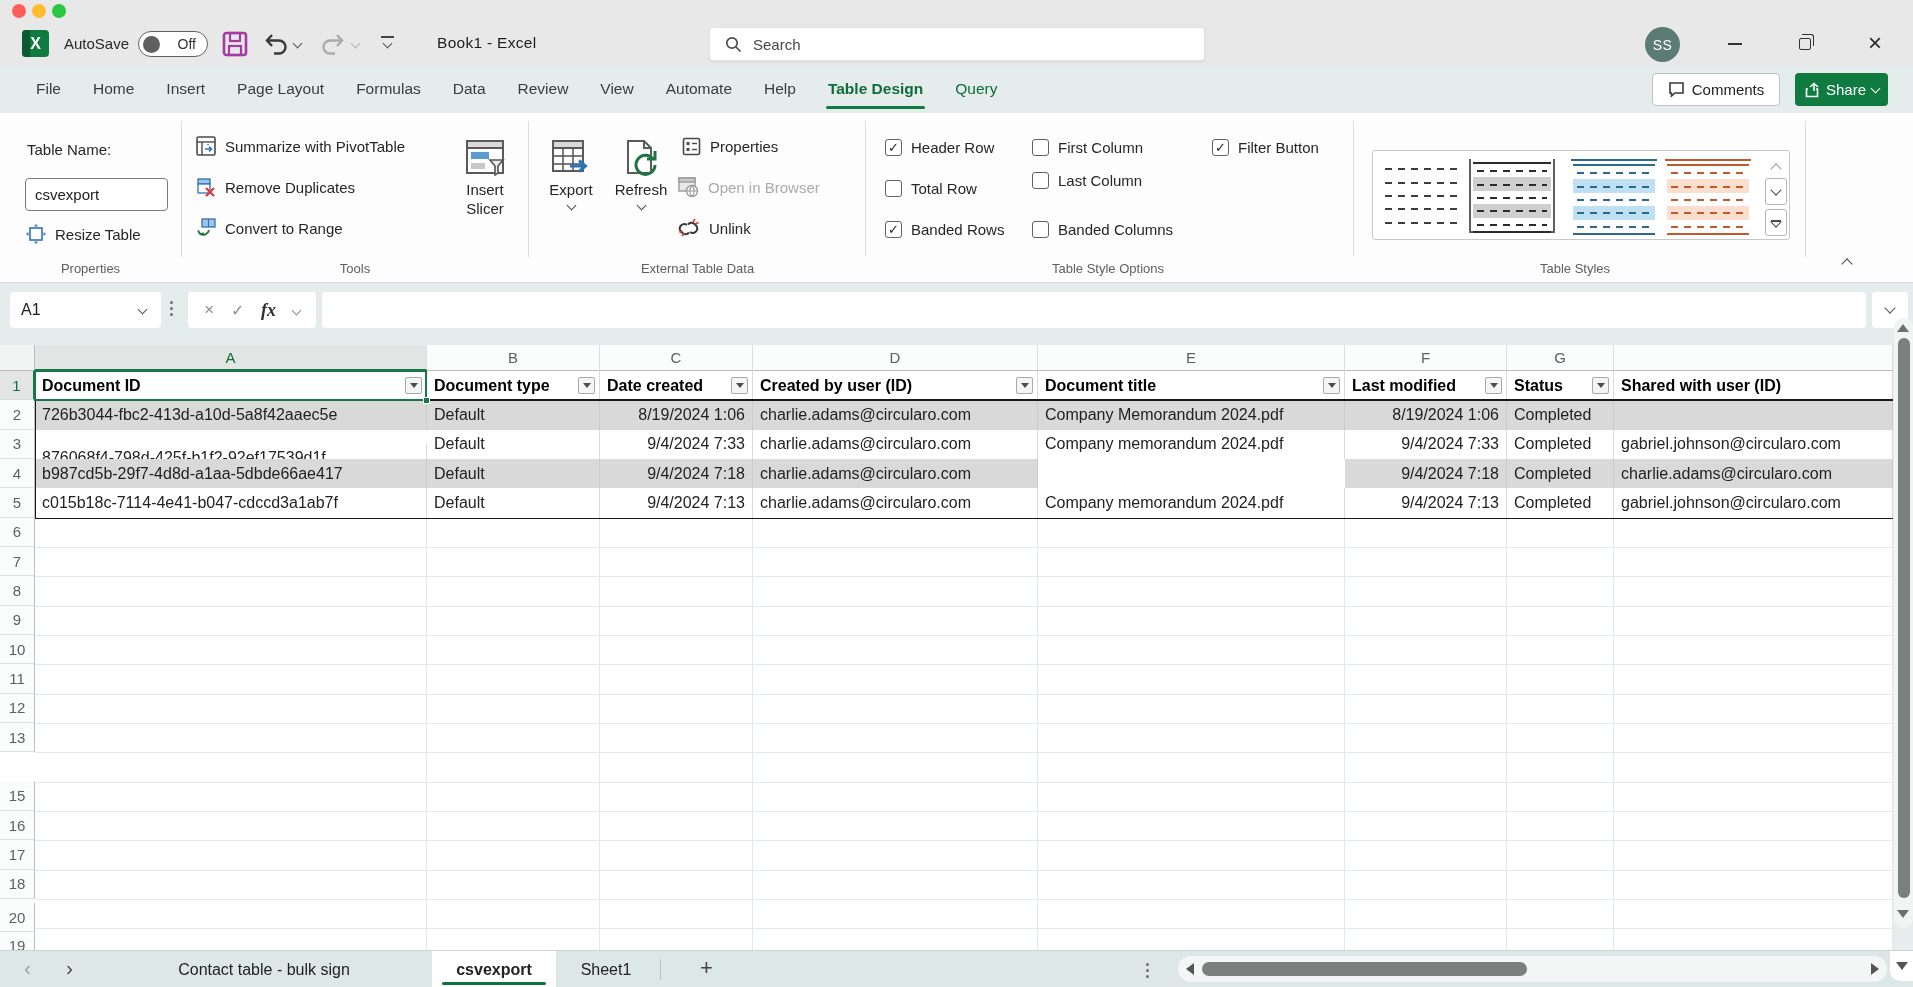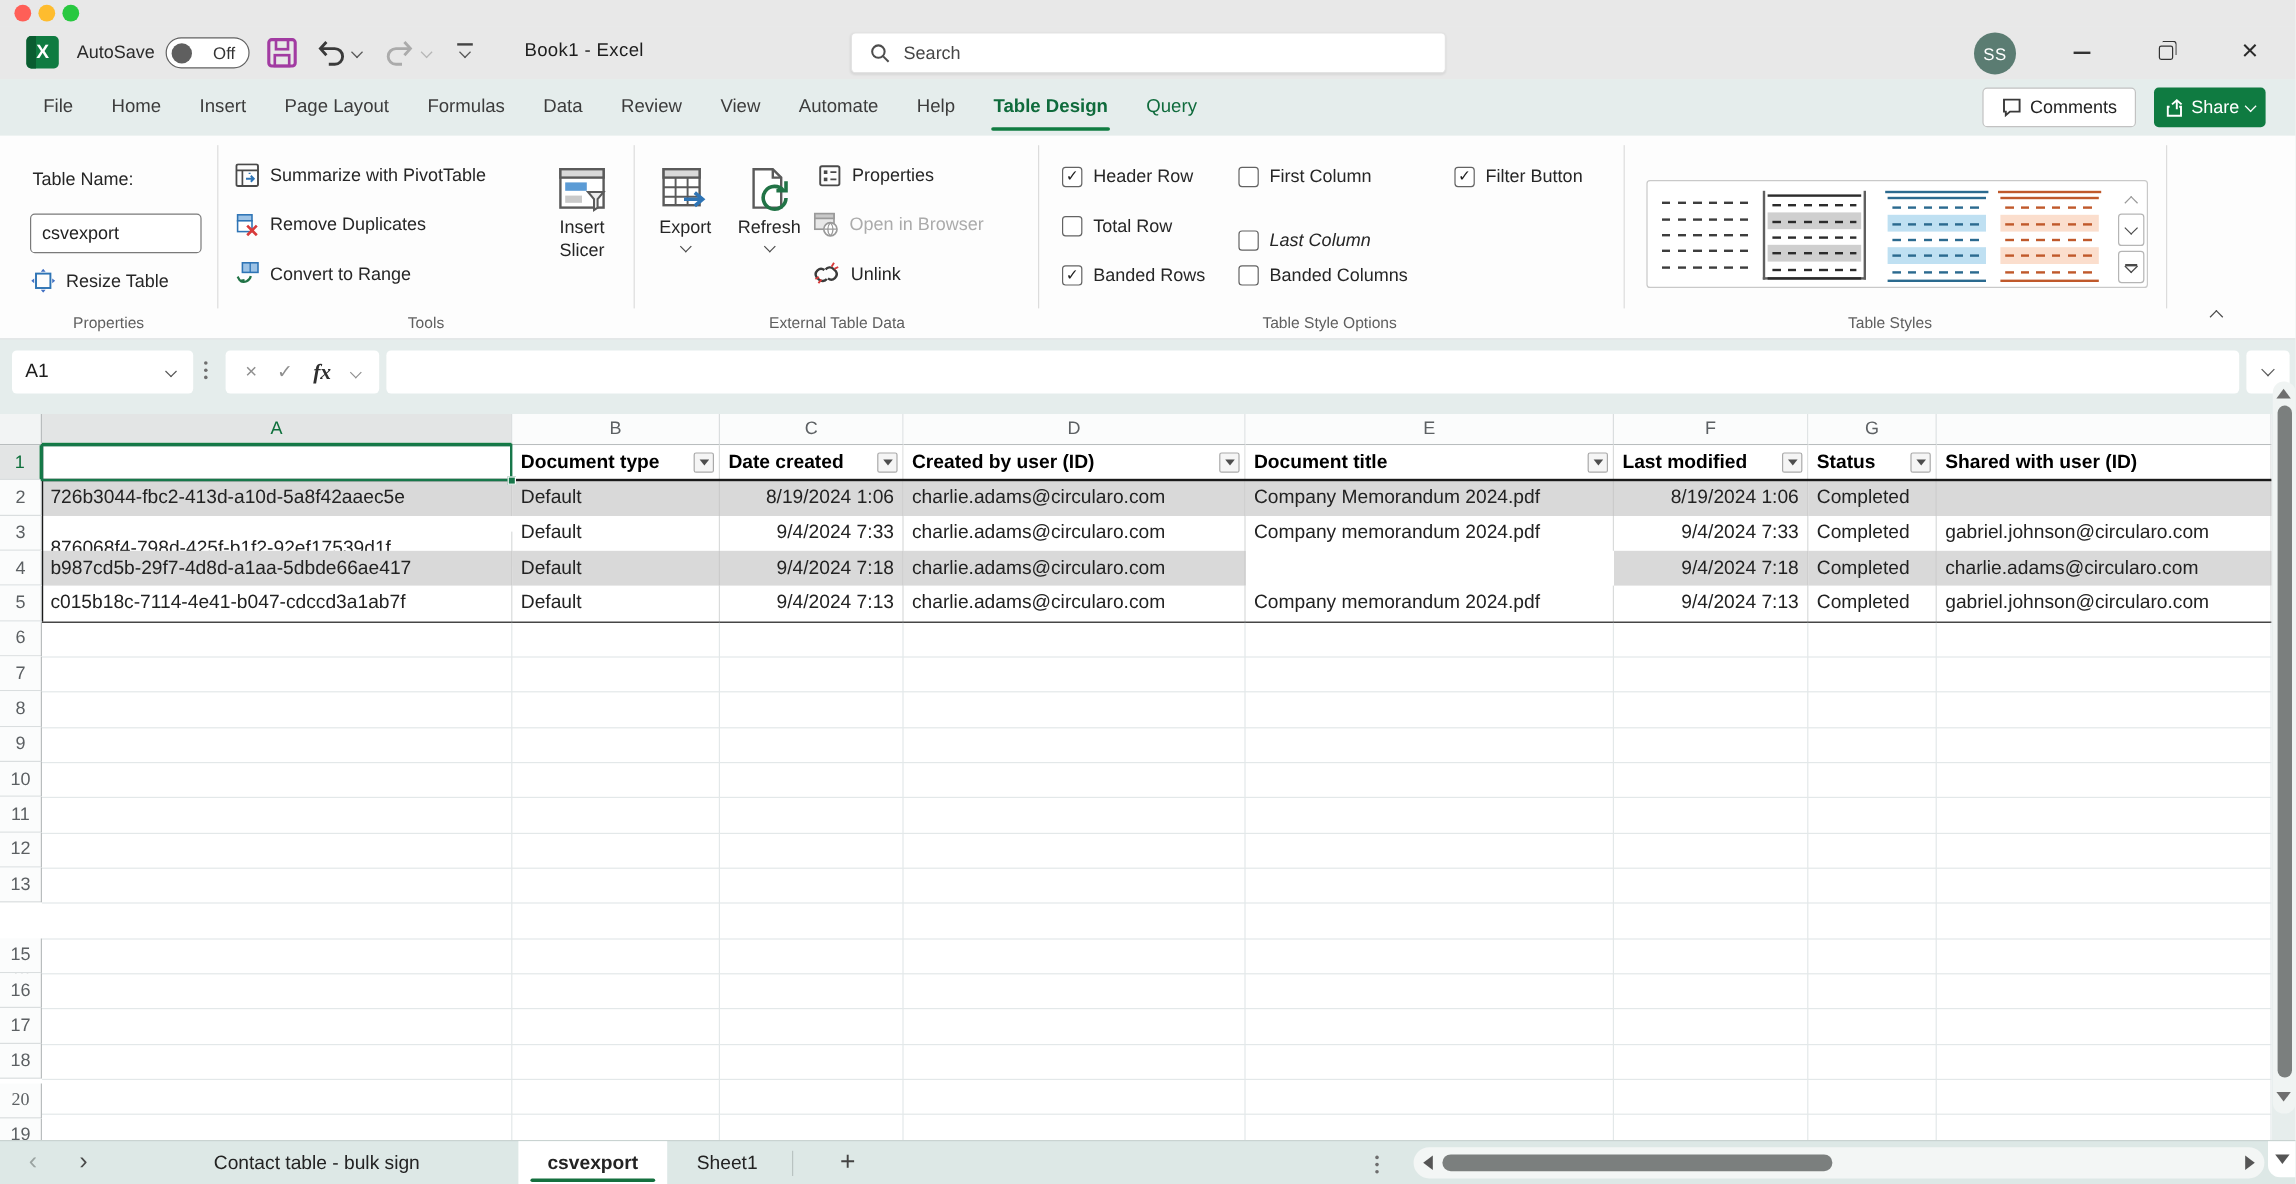--- a/index.html
+++ b/index.html
@@ -313,21 +313,21 @@
         <div class="rlabel">Total Row</div>
       </div>
       <div class="cbrow" style="left: 885px; top: 105px;">
         <div class="cbx">✓</div>
         <div class="rlabel">Banded Rows</div>
       </div>
       <div class="cbrow" style="left: 1032px; top: 23px;">
         <div class="cbx"></div>
         <div class="rlabel">First Column</div>
       </div>
-      <div class="cbrow" style="left: 1032px; top: 76px; font-style: italic;">
+      <div class="cbrow" style="left: 1032px; top: 56px;">
         <div class="cbx"></div>
         <div class="rlabel">Last Column</div>
       </div>
       <div class="cbrow" style="left: 1032px; top: 105px;">
         <div class="cbx"></div>
         <div class="rlabel">Banded Columns</div>
       </div>
       <div class="cbrow" style="left: 1212px; top: 23px;">
         <div class="cbx">✓</div>
         <div class="rlabel">Filter Button</div>
@@ -435,21 +435,25 @@
     <div class="rowhead" style="top: 289.97px; height: 29.33px;">10</div>
     <div class="rowhead" style="top: 319.3px; height: 29.33px;">11</div>
     <div class="rowhead" style="top: 348.63px; height: 29.33px;">12</div>
     <div class="rowhead" style="top: 377.96px; height: 29.33px; text-align: right;">13</div>
     <div class="rowhead" style="top: 407.29px; height: 29.33px; margin-top: 44px;">14</div>
     <div class="rowhead" style="top: 436.62px; height: 29.33px;">15</div>
     <div class="rowhead" style="top: 465.95px; height: 29.33px;">16</div>
     <div class="rowhead" style="top: 495.28px; height: 29.33px;">17</div>
     <div class="rowhead" style="top: 524.61px; height: 29.33px;">18</div>
     <div class="rowhead" style="top: 553.94px; height: 29.33px; margin-top: 32px;">19</div>
-    <div class="rowhead" style="top: 558px; height: 29.33px; font-family: Liberation Serif, serif;">20</div>
+    <div class="rowhead" style="top: 558px; height: 29.33px;">20</div>
+    <div class="cell hdr" style="left: 35px; width: 392px; top: 26px; height: 29.33px; padding-right: 24px;">
+      <span style="overflow: hidden; text-overflow: clip; white-space: nowrap;">Document ID</span>
+      <div class="filterbtn" style="right: 4px; top: 6px;"></div>
+    </div>
     <div class="cell hdr" style="left: 427px; width: 173px; top: 26px; height: 29.33px; padding-right: 24px;">
       <span style="overflow: hidden; text-overflow: clip; white-space: nowrap;">Document type</span>
       <div class="filterbtn" style="right: 4px; top: 6px;"></div>
     </div>
     <div class="cell hdr" style="left: 600px; width: 153px; top: 26px; height: 29.33px; padding-right: 24px;">
       <span style="overflow: hidden; text-overflow: clip; white-space: nowrap;">Date created</span>
       <div class="filterbtn" style="right: 4px; top: 6px;"></div>
     </div>
     <div class="cell hdr" style="left: 753px; width: 285px; top: 26px; height: 29.33px; padding-right: 24px;">
       <span style="overflow: hidden; text-overflow: clip; white-space: nowrap;">Created by user (ID)</span>

